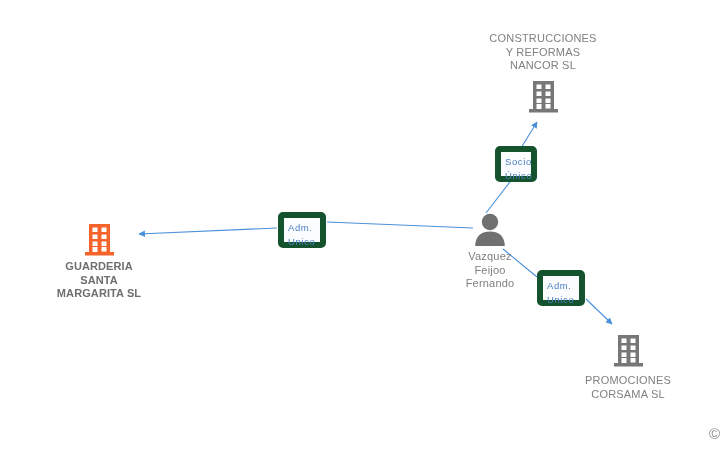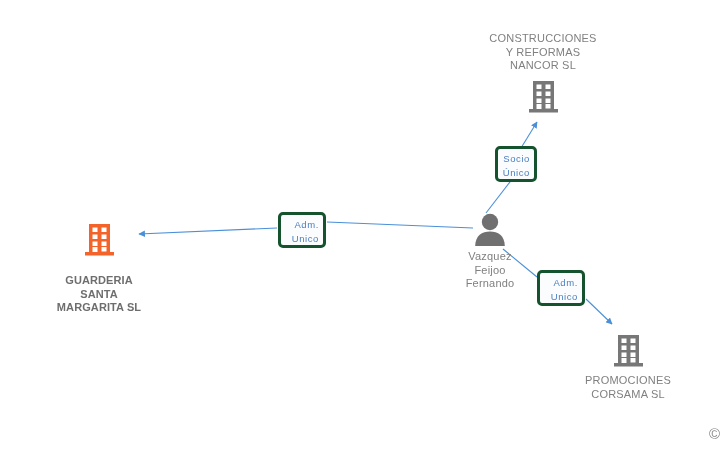--- a/index.html
+++ b/index.html
@@ -53,28 +53,28 @@
     display: block;
   }
   .icon-person {
     display: block;
   }
 
   
   .rel-box {
     position: absolute;
     box-sizing: border-box;
-    border: 3px solid #14532d;
+    border: 6px solid #14532d;
     border-radius: 5px;
     background: #fbfcfe;
     color: #4a7fc1;
     font-size: 9.5px;
     line-height: 14px;
     letter-spacing: 0.6px;
-    text-align: right;
+    text-align: left;
     padding: 3px 4px 4px 4px;
     white-space: pre-line;
   }
 
   
   #watermark {
     position: absolute;
     right: 8px;
     bottom: 9px;
     display: flex;
@@ -155,21 +155,21 @@
         <rect x="8.5" y="5.5" width="5" height="4.5" fill="#ffffff"></rect>
         <rect x="17.5" y="5.5" width="5" height="4.5" fill="#ffffff"></rect>
         <rect x="8.5" y="12.5" width="5" height="4.5" fill="#ffffff"></rect>
         <rect x="17.5" y="12.5" width="5" height="4.5" fill="#ffffff"></rect>
         <rect x="8.5" y="19.5" width="5" height="4.5" fill="#ffffff"></rect>
         <rect x="17.5" y="19.5" width="5" height="4.5" fill="#ffffff"></rect>
         <rect x="8.5" y="25" width="5" height="5" fill="#ffffff"></rect>
         <rect x="17.5" y="25" width="5" height="4.5" fill="#ffffff"></rect>
       </svg>
     </span>
-    <div class="node-label strong" style="margin-top:17px;">GUARDERIA
+    <div class="node-label strong" style="margin-top:3px;">GUARDERIA
 SANTA
 MARGARITA SL</div>
   </div>
 
   <div class="node" style="left:548px; top:333px;">
     <span class="icon-wrap">
       <svg class="icon-building" width="31" height="35" viewBox="0 0 31 35" aria-hidden="true">
         <rect x="5" y="2" width="21" height="28" fill="#777777"></rect>
         <rect x="1" y="30" width="29" height="3.5" fill="#777777"></rect>
         <rect x="8.5" y="5.5" width="5" height="4.5" fill="#ffffff"></rect>

